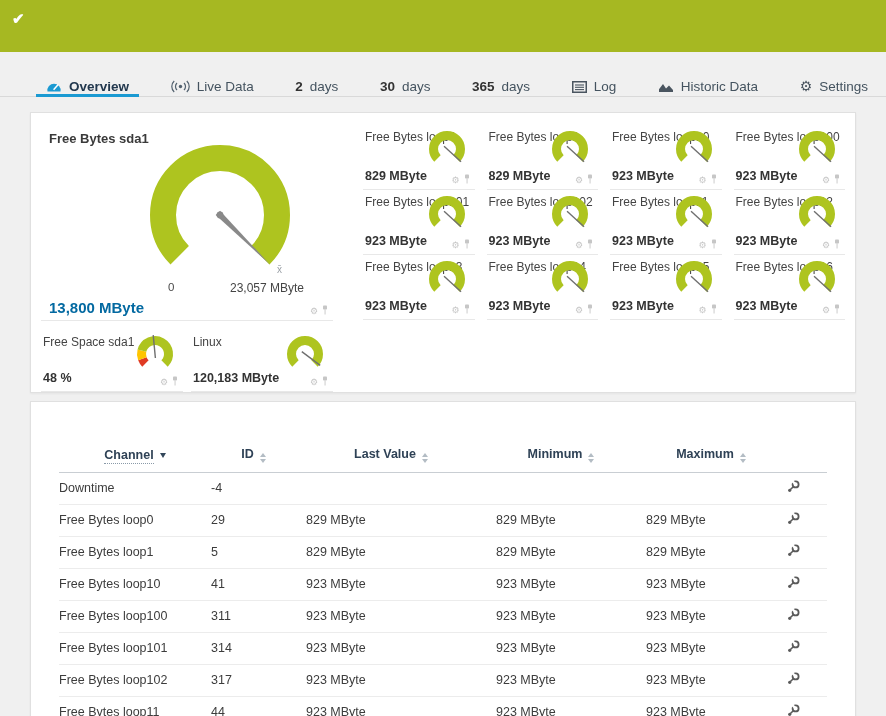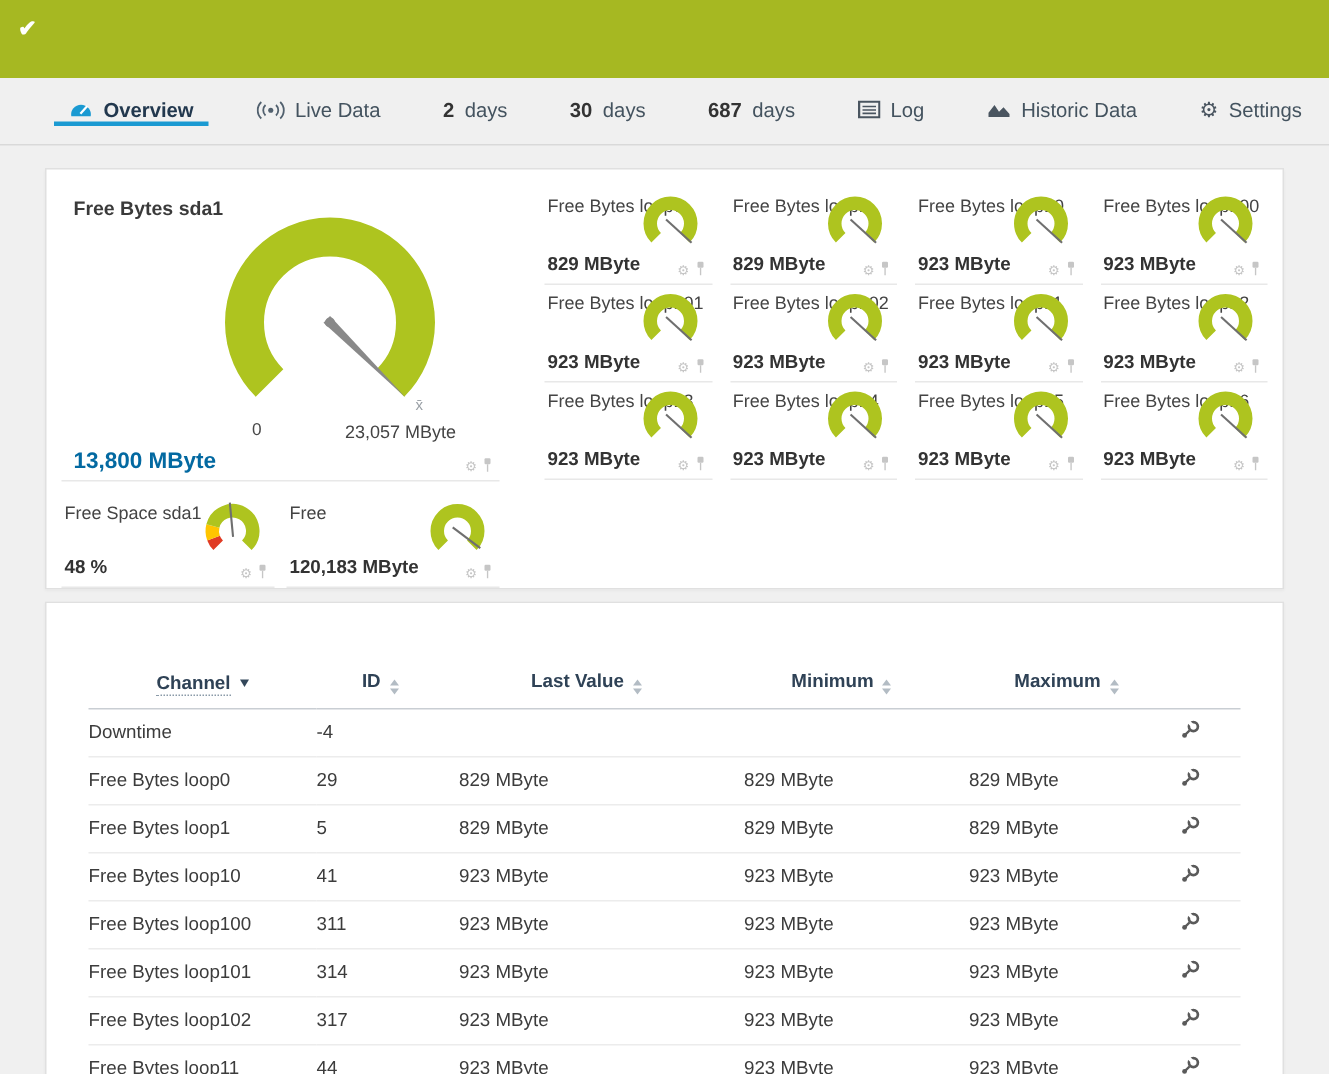--- a/index.html
+++ b/index.html
@@ -18,21 +18,21 @@
   .check{font-size:15px;margin:3px 10px 0 0;font-weight:bold}
   .hline{display:flex;align-items:baseline}
   .kind{font-style:italic;font-size:18px}
   .sensor-title{font-size:18px;margin-left:7px}
   .flag{font-size:10px;align-self:flex-start;margin:0 0 0 4px}
   .stars{font-size:11px;margin-left:22px;letter-spacing:1.5px;align-self:center}
   .status-ok{font-size:11px;font-weight:bold;margin:4px 0 0 2px}
   
   .tab-bar{
     height:45px;border-bottom:1px solid #d9d9d9;
-    display:flex;justify-content:space-between;align-items:center;
+    display:flex;justify-content:space-between;align-items:flex-end;
     padding:0 8px 0 36px;box-sizing:border-box;
   }
   .tab{
     display:flex;align-items:center;gap:7px;
     font-size:13.5px;color:#44535f;padding:0 10px;
     border-bottom:3px solid transparent;margin-bottom:-1px;
     cursor:pointer;white-space:nowrap;
   }
   .tab.active{border-bottom-color:#1b9ad2;color:#22384e;font-weight:bold}
   .tab .num{font-weight:bold;color:#333}
@@ -113,21 +113,21 @@
     </div>
     <div class="tab">
       <span class="num">2</span>
       <span>days</span>
     </div>
     <div class="tab">
       <span class="num">30</span>
       <span>days</span>
     </div>
     <div class="tab">
-      <span class="num">687</span>
+      <span class="num">365</span>
       <span>days</span>
     </div>
     <div class="tab">
       <span class="icon">
         <svg width="15" height="12" viewBox="0 0 15 12">
           <rect x="0.75" y="0.75" width="13.5" height="10.5" fill="none" stroke="#4a5560" stroke-width="1.5"></rect>
           <line x1="3" y1="4" x2="12" y2="4" stroke="#4a5560" stroke-width="1.1"></line>
           <line x1="3" y1="6.3" x2="12" y2="6.3" stroke="#4a5560" stroke-width="1.1"></line>
           <line x1="3" y1="8.6" x2="12" y2="8.6" stroke="#4a5560" stroke-width="1.1"></line>
         </svg>
@@ -185,21 +185,21 @@
           <span class="v">48 %</span>
           <span class="icons">
             <span>⚙</span>
             <span><svg width="8" height="10" viewBox="0 0 8 10">
                 <rect x="2" y="0.5" width="4" height="4" rx="0.8" fill="#c6c6c6"></rect>
                 <rect x="3.6" y="4.5" width="0.9" height="5" fill="#c6c6c6"></rect>
               </svg></span>
           </span>
         </div>
         <div class="gcell">
-          <span class="t">Free</span>
+          <span class="t">Linux</span>
           <span class="dial"><svg width="48" height="42" viewBox="0 0 48 42">
               <path d="M 16.45 30.55 A 13.5 13.5 0 1 1 35.55 30.55" stroke="#aec41f" stroke-width="9" fill="none"></path>
               <line x1="26" y1="25" x2="26" y2="2" stroke="#6f6f6f" stroke-width="1.4" transform="rotate(126.89999999999998 26 21)"></line>
             </svg></span>
           <span class="v">120,183 MByte</span>
           <span class="icons">
             <span>⚙</span>
             <span><svg width="8" height="10" viewBox="0 0 8 10">
                 <rect x="2" y="0.5" width="4" height="4" rx="0.8" fill="#c6c6c6"></rect>
                 <rect x="3.6" y="4.5" width="0.9" height="5" fill="#c6c6c6"></rect>

